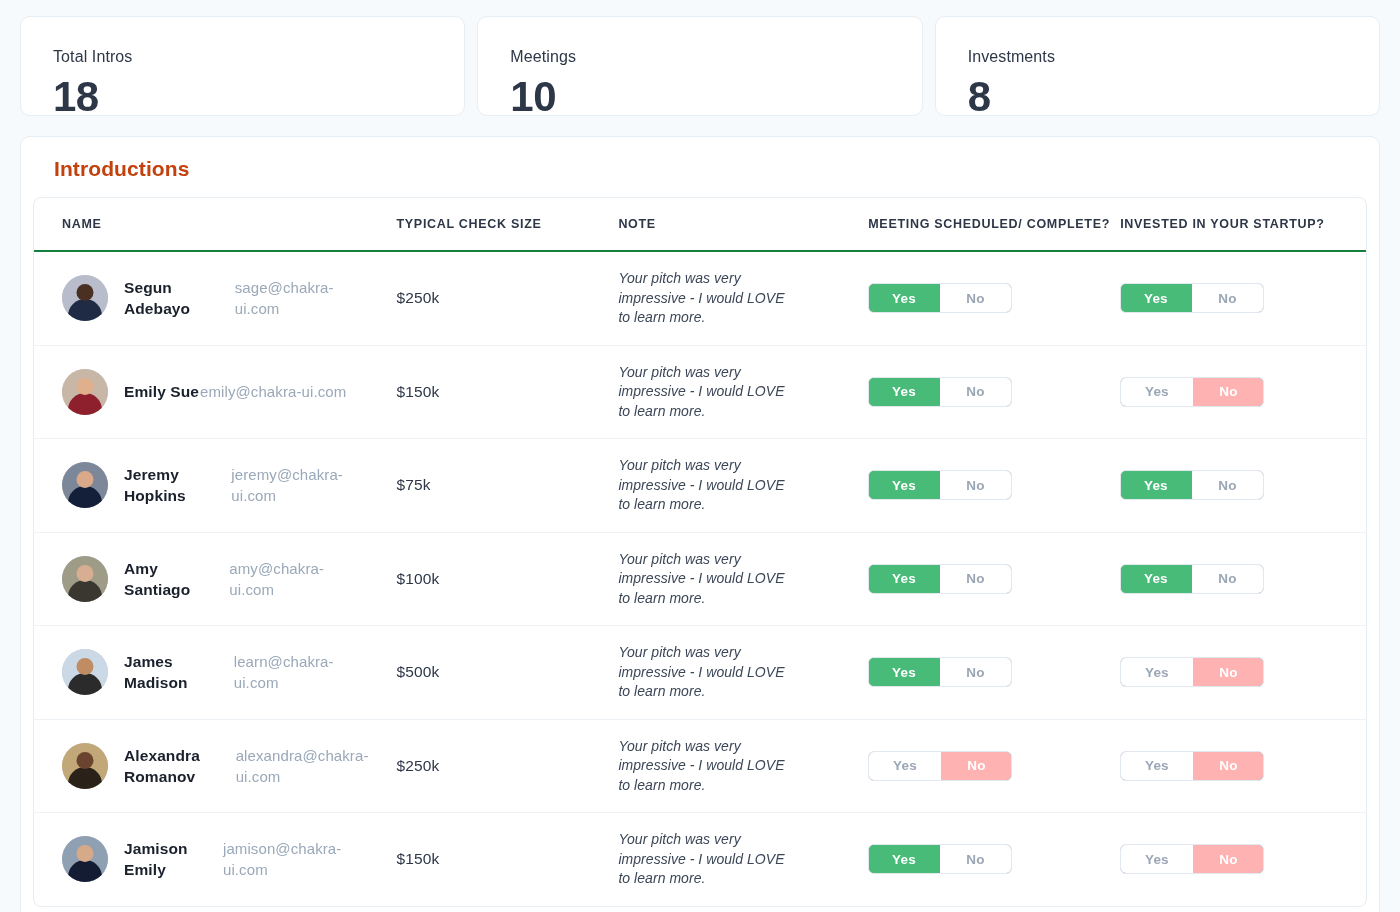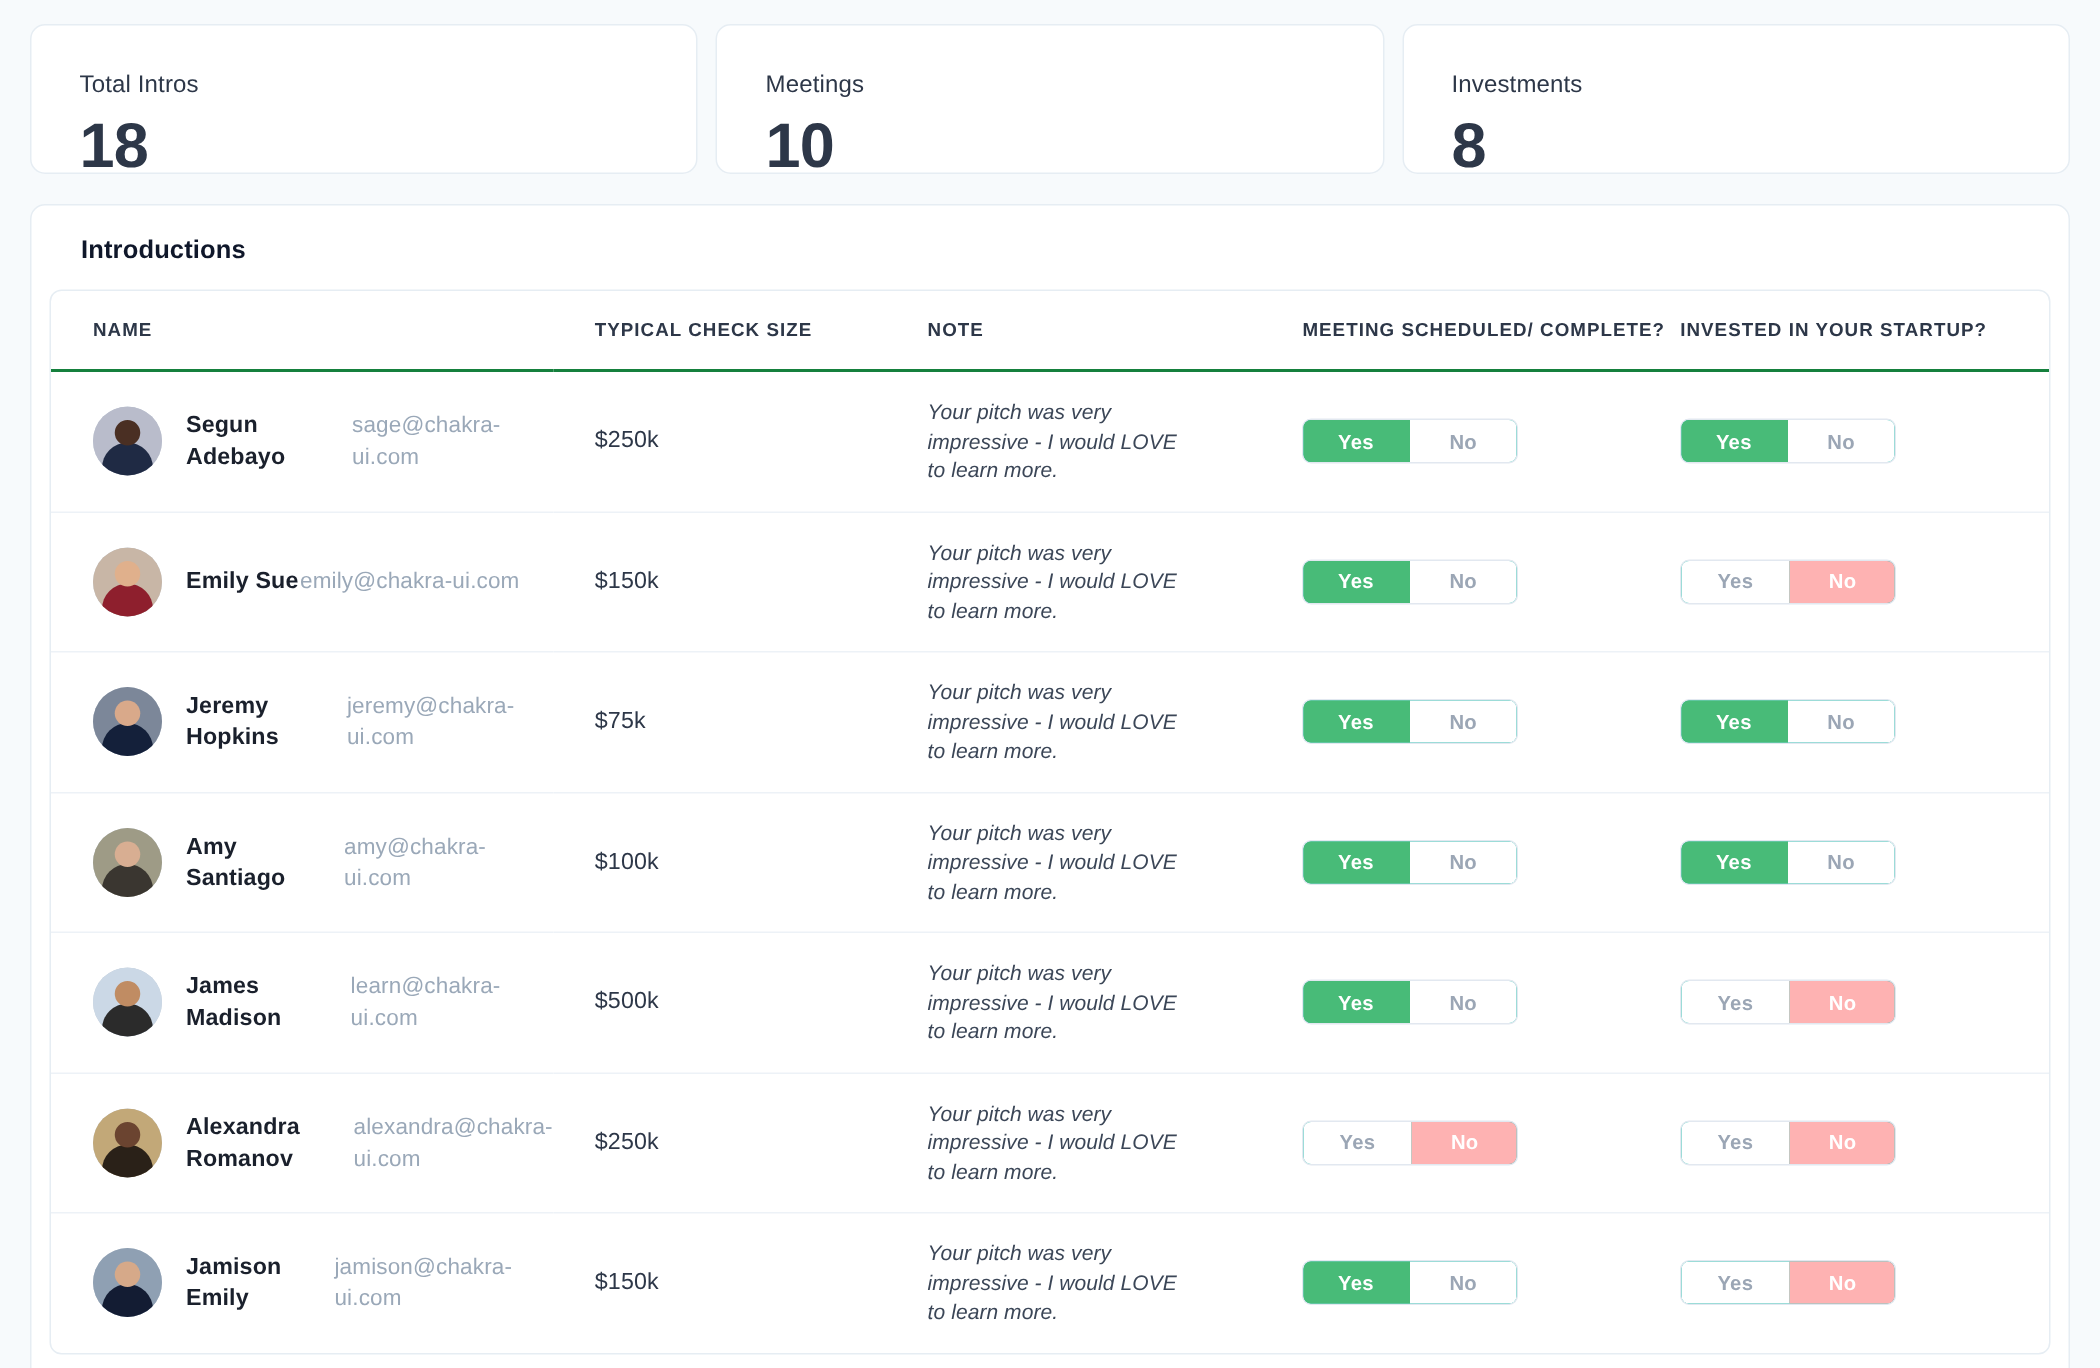--- a/index.html
+++ b/index.html
@@ -53,23 +53,23 @@
 
   
   .panel {
     background: #FFFFFF;
     border: 1px solid #E6EDF3;
     border-radius: 10px;
     padding: 20px 12px 18px 12px;
     margin: 0 0 0 0;
   }
   .panel-title {
-    font-size: 17px;
+    font-size: 21px;
     font-weight: 700;
-    color: #0f172a;
+    color: #c2410c;
     padding: 0 0 16px 21px;
     letter-spacing: 0.1px;
   }
 
   
   .table-wrap {
     border: 1px solid #E6EDF3;
     border-radius: 8px;
     overflow: hidden;
     background: #fff;
@@ -172,21 +172,21 @@
   }
 
   
   .yn {
     display: inline-flex;
     width: 144px;
     height: 30px;
     border: 1px solid #E2E8F0;
     border-radius: 6px;
     overflow: hidden;
-    background: #14b8a6;
+    background: #a3a3a3;
   }
   .yn-seg {
     flex: 1 1 50%;
     display: flex;
     align-items: center;
     justify-content: center;
     font-size: 13.5px;
     font-weight: 700;
     color: #9BA6B5;
     background: #FFFFFF;

